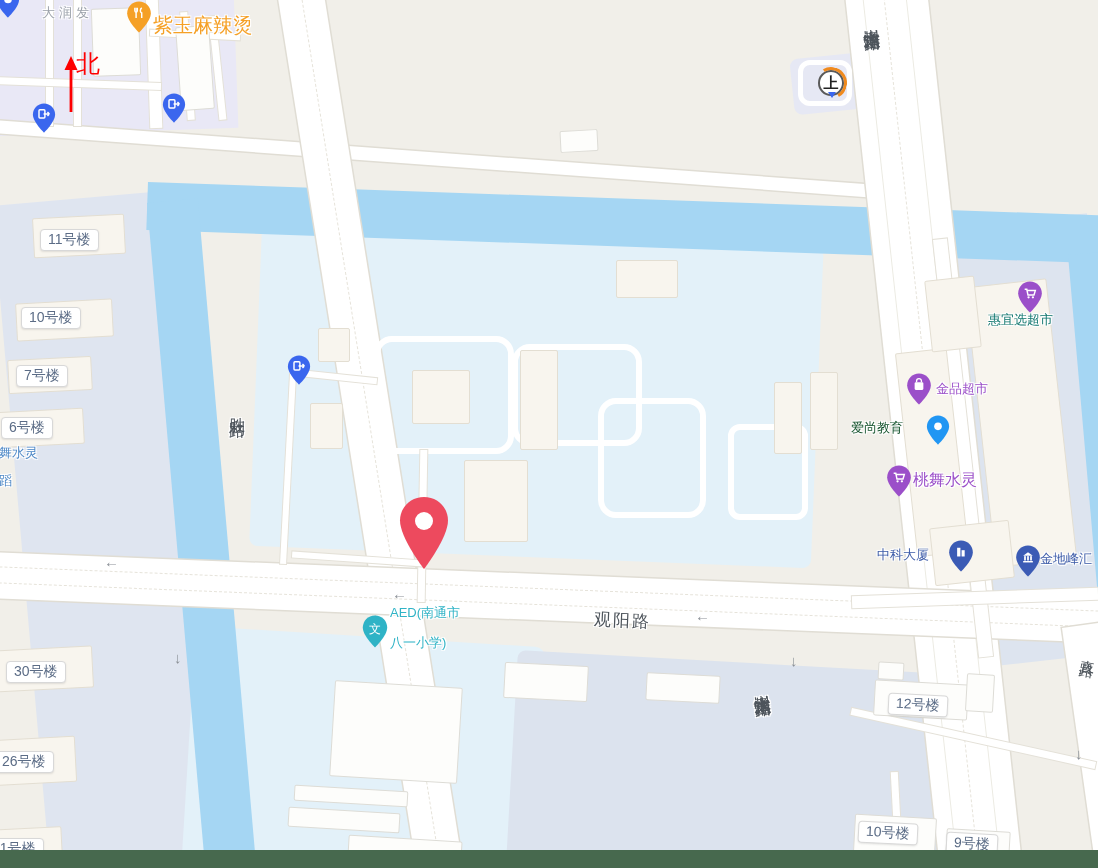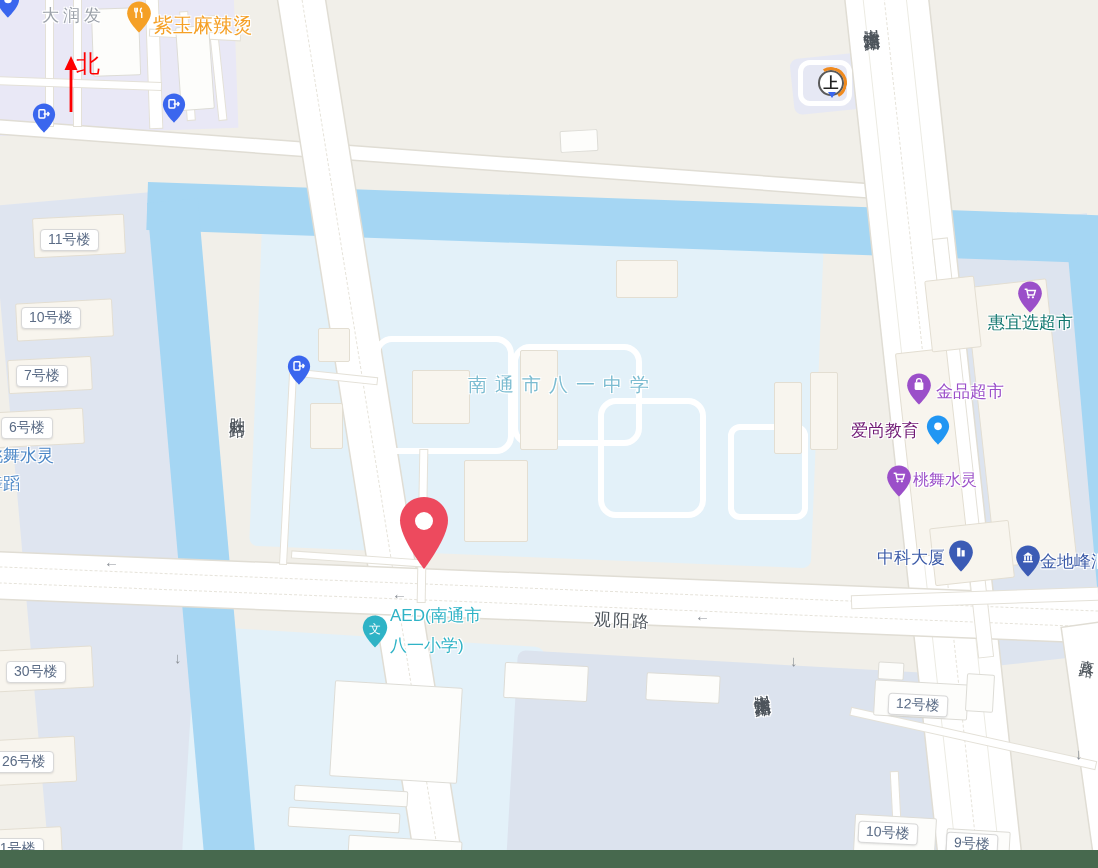--- a/index.html
+++ b/index.html
@@ -12,21 +12,21 @@
   .road{z-index:3;background:#fff;box-shadow:0 0 0 1.5px #e0ddd4}
   .path{z-index:4;background:#fff;box-shadow:0 0 0 1px #e4e1d8}
   .ring{z-index:4;border:6px solid #fff;border-radius:18px;background:transparent}
   .bldg{z-index:5;background:#f8f5ee;border:1px solid #e3ded2;border-radius:2px}
   .bldg.wh{background:#fdfdfb;border-color:#dddcd6}
   .pill{z-index:7;background:#fff;border:1px solid #d8d8d8;border-radius:4px;padding:1px 7px;
         font-size:14px;color:#5b6c86;white-space:nowrap;box-shadow:0 1px 2px rgba(0,0,0,.10)}
   .halo{text-shadow:-1px -1px 0 #fff,1px -1px 0 #fff,-1px 1px 0 #fff,1px 1px 0 #fff,0 0 3px #fff}
   .lbl{z-index:6;white-space:nowrap;font-size:16px;color:#4d545b}
   .vlbl{writing-mode:vertical-rl;letter-spacing:3px}
-  .poi-t{z-index:8;white-space:nowrap;font-size:17px;font-weight:500}
+  .poi-t{z-index:8;white-space:nowrap;font-size:13px;font-weight:500}
   .pin{z-index:8}
   .arrow{z-index:6;color:#8d9298;font-size:15px;line-height:1}
   .dash-h{position:absolute;left:0;width:100%;border-top:1.5px dashed #e6e3da}
   .dash-v{position:absolute;top:0;height:100%;border-left:1.5px dashed #e6e3da}
   .line-v{position:absolute;top:0;height:100%;border-left:1.5px solid #ecebe3}
   .ramp{z-index:8;position:absolute;width:26px;height:26px;background:#fff;border:2px solid #5a5a5a;
         border-radius:50%;text-align:center;font-size:15px;font-weight:bold;color:#222;line-height:22px}
   .ramp::before{content:'';position:absolute;inset:-5px;border:3px solid transparent;
         border-right-color:#f08a1d;border-top-color:#f08a1d;border-radius:50%;transform:rotate(15deg)}
   .ramp::after{content:'';position:absolute;left:8px;bottom:-8px;border:4px solid transparent;
@@ -152,28 +152,27 @@
   <div class="pill" style="left:1px;top:417px">6号楼</div>
   <div class="pill" style="left:6px;top:661px">30号楼</div>
   <div class="pill" style="left:-6px;top:751px">26号楼</div>
   <div class="pill" style="left:-16px;top:838px">21号楼</div>
   <div class="pill" style="left:888px;top:694px;transform:rotate(3deg)">12号楼</div>
   <div class="pill" style="left:858px;top:822px;transform:rotate(3deg)">10号楼</div>
   <div class="pill" style="left:946px;top:833px;transform:rotate(3deg)">9号楼</div>
 
   <div class="poi-t halo" style="left:42px;top:4px;color:#9ba1a9;letter-spacing:4px;font-weight:400">大润发</div>
   <div class="poi-t halo" style="left:153px;top:12px;color:#f5a026;font-size:20px">紫玉麻辣烫</div>
-  <div class="poi-t halo" style="left:468px;top:372px;color:#7cbcd1;font-size:19px;letter-spacing:8px;font-weight:400">南通市八一中学</div>
   <div class="poi-t halo" style="left:-14px;top:444px;color:#4a86c6">桃舞水灵</div>
   <div class="poi-t halo" style="left:-14px;top:472px;color:#4a86c6">舞蹈</div>
   <div class="poi-t halo" style="left:390px;top:604px;color:#2fb3c6">AED(南通市</div>
   <div class="poi-t halo" style="left:390px;top:634px;color:#2fb3c6">八一小学)</div>
   <div class="poi-t halo" style="left:988px;top:311px;color:#0f766e">惠宜选超市</div>
   <div class="poi-t halo" style="left:936px;top:380px;color:#9b4fc9">金品超市</div>
-  <div class="poi-t halo" style="left:851px;top:419px;color:#701a75">爱尚教育</div>
+  <div class="poi-t halo" style="left:851px;top:419px;color:#14532d">爱尚教育</div>
   <div class="poi-t halo" style="left:913px;top:470px;color:#9b4fc9;font-size:16px">桃舞水灵</div>
   <div class="poi-t halo" style="left:877px;top:546px;color:#3c5ba8">中科大厦</div>
   <div class="poi-t halo" style="left:1040px;top:550px;color:#3c5ba8">金地峰汇</div>
 
   <div class="pin" style="left:-4px;top:-12px">
     <span><svg width="24" height="30" viewBox="0 0 26 33">
           <path d="M13 .5C6 .5.8 6 .8 12.6.8 21 13 32.5 13 32.5S25.2 21 25.2 12.6C25.2 6 20 .5 13 .5Z" fill="#3a66ee"></path>
           <circle cx="13" cy="12.5" r="4.2" fill="#fff"></circle>
         </svg></span>
   </div>

